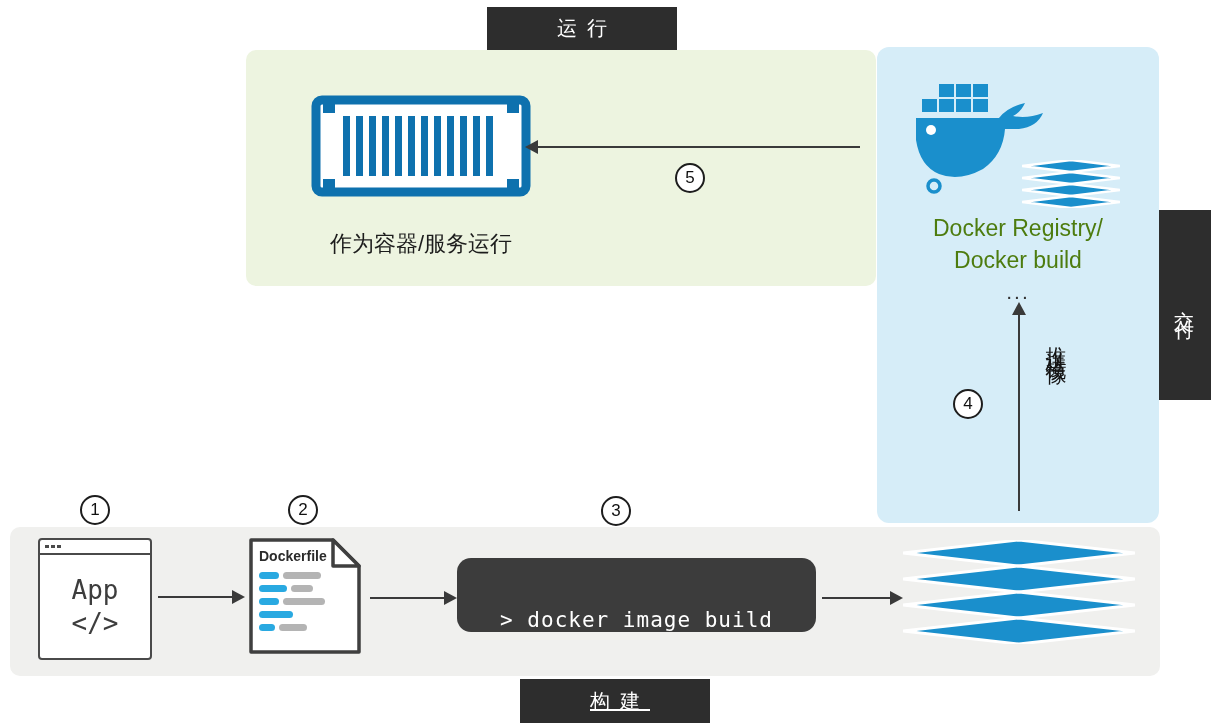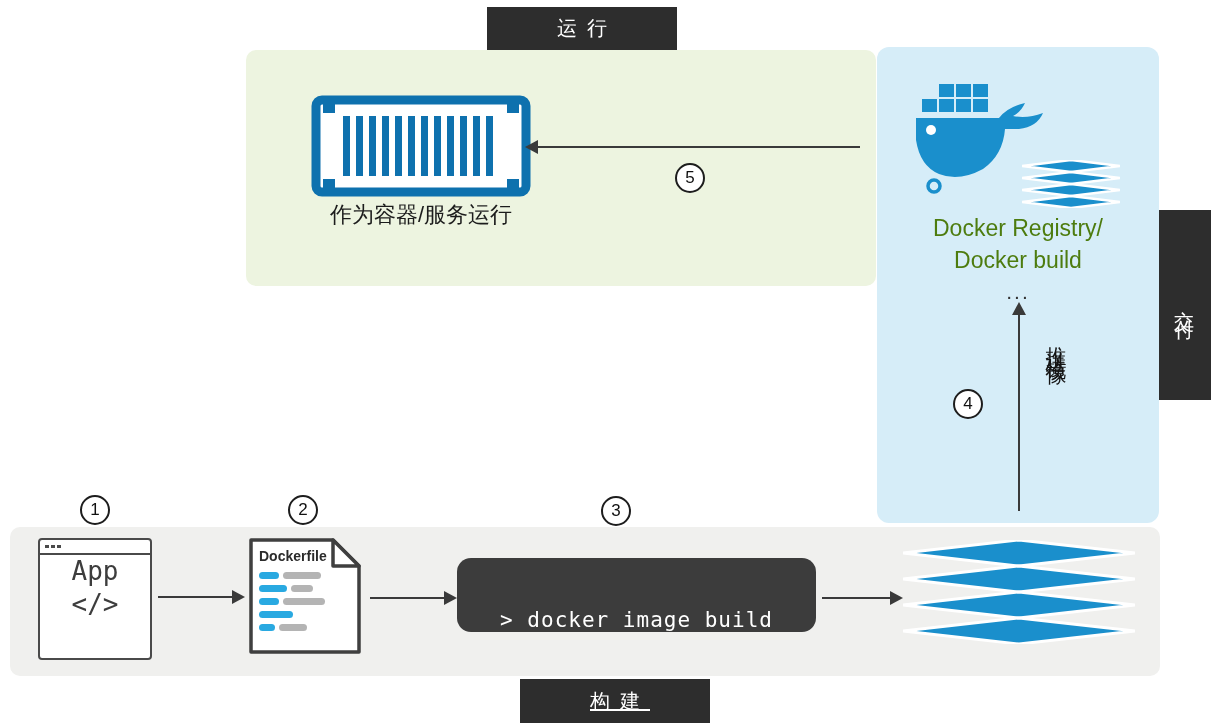--- a/index.html
+++ b/index.html
@@ -25,30 +25,30 @@
 
   .arrow-h { position:absolute; height:2.4px; background:#3a3a3a; z-index:3; }
   .arrow-h.head-right::after { content:""; position:absolute; right:-11px; top:50%; transform:translateY(-50%);
       border-left:13px solid #3a3a3a; border-top:7px solid transparent; border-bottom:7px solid transparent; }
   .arrow-h.head-left::before { content:""; position:absolute; left:-11px; top:50%; transform:translateY(-50%);
       border-right:13px solid #3a3a3a; border-top:7px solid transparent; border-bottom:7px solid transparent; }
   .arrow-v { position:absolute; width:2.4px; background:#3a3a3a; z-index:3; }
   .arrow-v.head-up::before { content:""; position:absolute; top:-11px; left:50%; transform:translateX(-50%);
       border-bottom:13px solid #3a3a3a; border-left:7px solid transparent; border-right:7px solid transparent; }
 
-  .caption-run { position:absolute; left:276px; top:200px; width:290px; text-align:center; font-size:22px; color:#1c1c1c; z-index:3; }
+  .caption-run { position:absolute; left:276px; top:229px; width:290px; text-align:center; font-size:22px; color:#1c1c1c; z-index:3; }
 
   .registry-title { position:absolute; left:877px; top:212px; width:282px; text-align:center; font-size:23px; line-height:32px; color:#4d7c0f; z-index:3; }
   .registry-ellipsis { position:absolute; left:877px; top:280px; width:282px; text-align:center; font-size:21px; color:#333333; letter-spacing:2px; z-index:3; }
   .push-label { position:absolute; left:1042px; top:330px; writing-mode:vertical-rl; font-size:21px; letter-spacing:6px; color:#141414; z-index:3; }
 
   .app-window { position:absolute; left:38px; top:538px; width:114px; height:122px; border:2.5px solid #4a4a4a; border-radius:4px; background:#ffffff; z-index:3; }
   .app-titlebar { height:15px; border-bottom:2.5px solid #4a4a4a; display:flex; align-items:center; gap:2.5px; padding-left:5px; }
   .app-titlebar i { width:3.5px; height:3.5px; background:#4a4a4a; display:block; }
-  .app-body { height:calc(100% - 15px); display:flex; flex-direction:column; align-items:center; 
+  .app-body { height:calc(100% - 15px); display:flex; flex-direction:column; align-items:center; justify-content:center;
               font-family:"DejaVu Sans Mono","Liberation Mono",monospace; font-size:26px; color:#3d3d3d; line-height:1.25; }
 
   .terminal { position:absolute; left:457px; top:558px; width:359px; height:74px; background:#3c3c3c; border-radius:14px;
               display:flex; align-items:flex-end; justify-content:center; z-index:3; }
   .terminal span { font-family:"DejaVu Sans Mono","Liberation Mono",monospace; font-size:21px; color:#ffffff; letter-spacing:1px; white-space:nowrap; }
 
   .canvas > svg { position:absolute; display:block; z-index:3; }
 </style>
 </head>
 <body>

